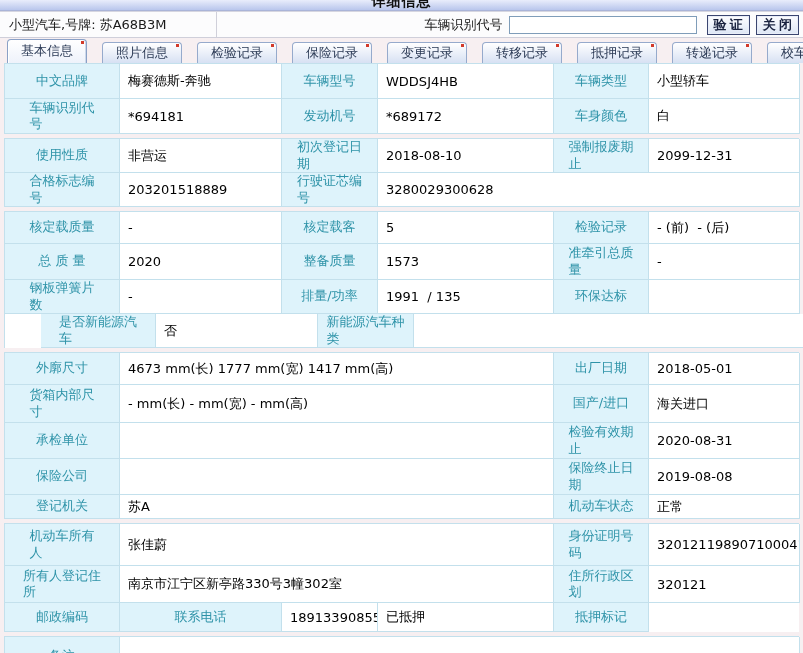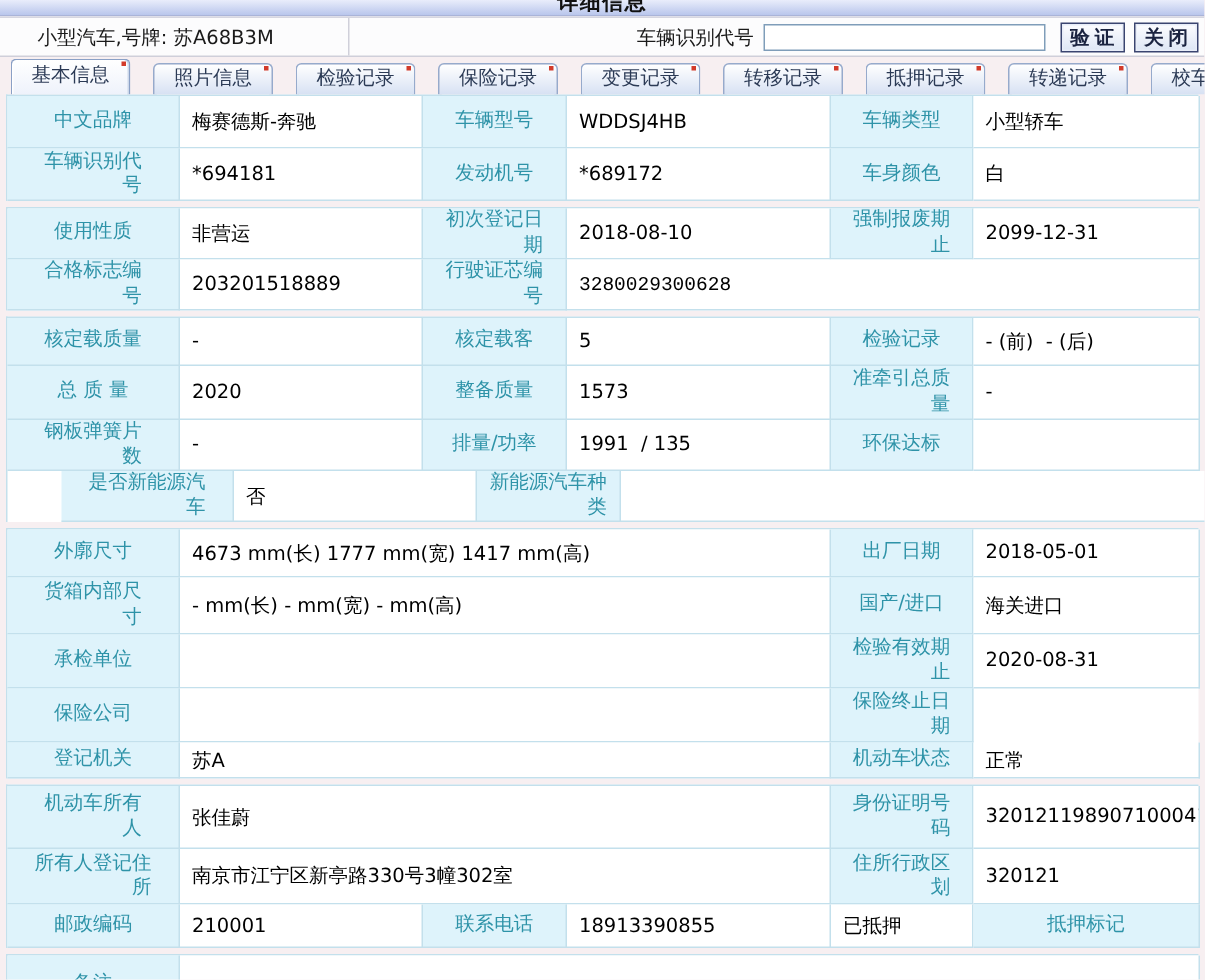--- a/index.html
+++ b/index.html
@@ -27,21 +27,20 @@
     letter-spacing:1px;
   }
   
   .infobar {
     height:27px;
     background:#fcfcfd;
     border-top:1px solid #d6d6e0;
     border-bottom:1px solid #cfcfda;
     display:flex;
     align-items:center;
-    padding-left:16px;
   }
   .summary-cell {
     width:217px;
     padding-left:9px;
     border-right:1px solid #d0d0da;
     height:100%;
     display:flex;
     align-items:center;
     color:#1a1a1a;
     white-space:nowrap;
@@ -123,21 +122,21 @@
     border-right:1px solid #c3e0ec;
     border-bottom:1px solid #c3e0ec;
     display:flex;
     align-items:center;
     overflow:hidden;
   }
   .lbl {
     background:#def3fb;
     color:#2e93a8;
     justify-content:center;
-    text-align:right;
+    text-align:left;
     white-space:pre-line;
     line-height:1.25;
     padding:0 4px;
   }
   .val {
     background:#fff;
     color:#000;
     padding-left:8px;
     white-space:pre;
   }
@@ -201,21 +200,21 @@
         <div class="cell lbl">强制报废期
 止</div>
         <div class="cell val">2099-12-31</div>
       </div>
       <div class="trow" style="height: 34px;">
         <div class="cell lbl">合格标志编
 号</div>
         <div class="cell val">203201518889</div>
         <div class="cell lbl">行驶证芯编
 号</div>
-        <div class="cell val" style="grid-column: span 3; font-family: Liberation Mono, monospace;">3280029300628</div>
+        <div class="cell val" style="grid-column: span 3;">3280029300628</div>
       </div>
     </div>
     <div class="group">
       <div class="trow" style="height: 32px;">
         <div class="cell lbl">核定载质量</div>
         <div class="cell val">-</div>
         <div class="cell lbl">核定载客</div>
         <div class="cell val">5</div>
         <div class="cell lbl">检验记录</div>
         <div class="cell val">- (前)  - (后)</div>
@@ -266,20 +265,21 @@
         <div class="cell val" style="grid-column: span 3;"></div>
         <div class="cell lbl">检验有效期
 止</div>
         <div class="cell val">2020-08-31</div>
       </div>
       <div class="trow" style="height: 36px;">
         <div class="cell lbl">保险公司</div>
         <div class="cell val" style="grid-column: span 3;"></div>
         <div class="cell lbl">保险终止日
 期</div>
+        <div class="cell val">2019-08-08</div>
       </div>
       <div class="trow" style="height: 24px;">
         <div class="cell lbl">登记机关</div>
         <div class="cell val" style="grid-column: span 3;">苏A</div>
         <div class="cell lbl">机动车状态</div>
         <div class="cell val">正常</div>
       </div>
     </div>
     <div class="group">
       <div class="trow" style="height: 42px;">
@@ -293,21 +293,20 @@
       <div class="trow" style="height: 37px;">
         <div class="cell lbl">所有人登记住
 所</div>
         <div class="cell val" style="grid-column: span 3;">南京市江宁区新亭路330号3幢302室</div>
         <div class="cell lbl">住所行政区
 划</div>
         <div class="cell val">320121</div>
       </div>
       <div class="trow" style="height: 29px;">
         <div class="cell lbl">邮政编码</div>
-        <div class="cell val">210001</div>
         <div class="cell lbl">联系电话</div>
         <div class="cell val">18913390855</div>
         <div class="cell val">已抵押</div>
         <div class="cell lbl">抵押标记</div>
       </div>
     </div>
     <div class="group">
       <div class="trow" style="height: 40px;">
         <div class="cell lbl">备注</div>
         <div class="cell val" style="grid-column: span 5;"></div>

